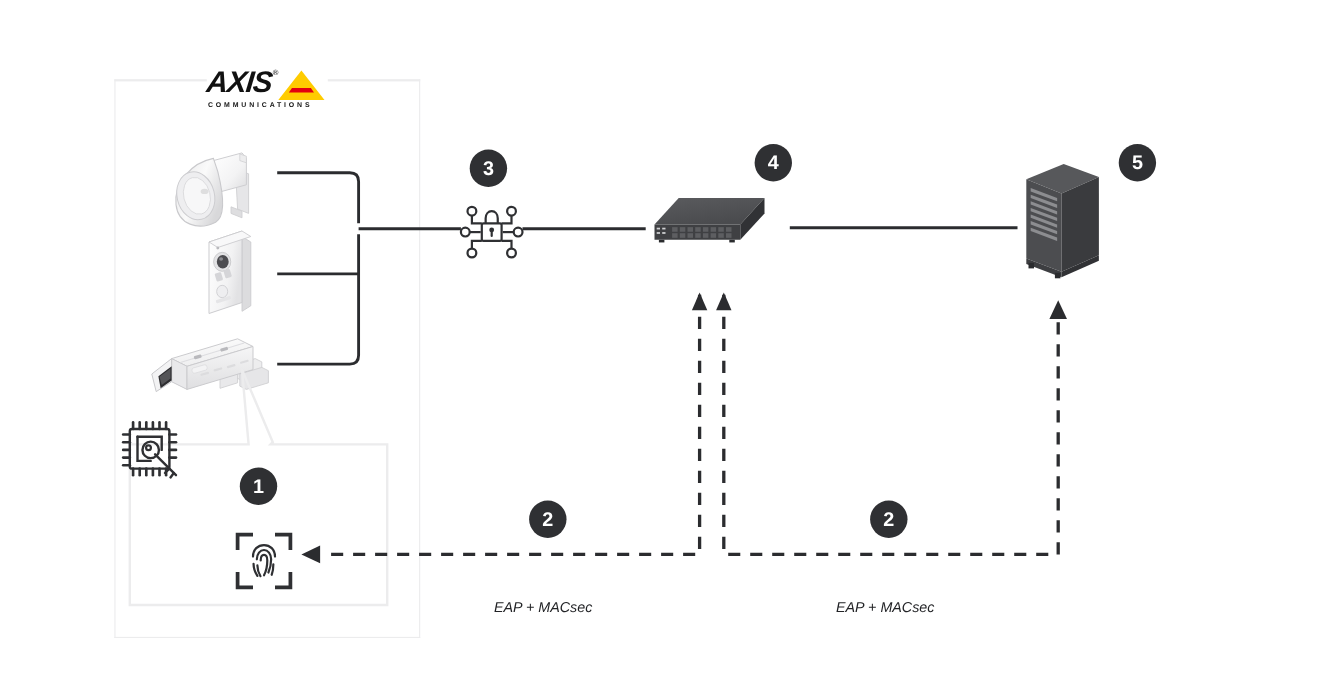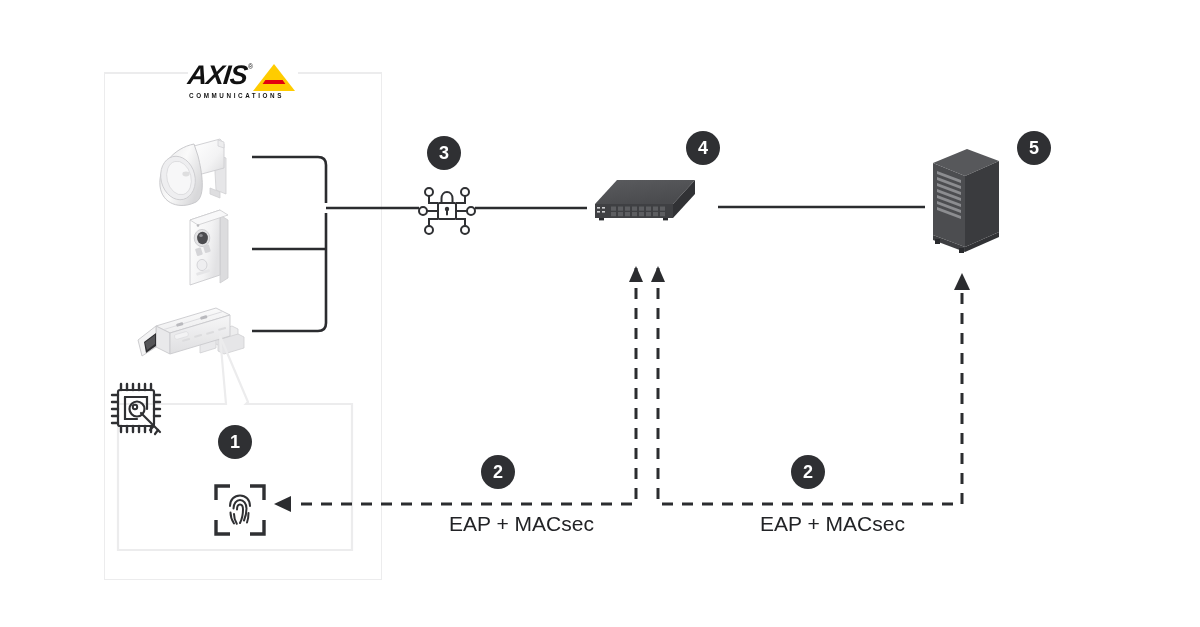--- a/index.html
+++ b/index.html
@@ -79,24 +79,26 @@
     font-weight: bold;
     font-size: 18px;
     display: flex;
     align-items: center;
     justify-content: center;
     font-family: "Liberation Sans", sans-serif;
   }
 
   
   .flowlabel {
-    font-size: 21px;
+    font-style: italic;
+    font-size: 13px;
     color: #222326;
     white-space: nowrap;
     font-family: "Liberation Sans", sans-serif;
+    margin-top: 32px;
   }
 
   svg { display: block; overflow: visible; }
 </style>
 </head>
 <body>
 
 <div id="stage">
 
   <div class="abs frame-outer" style="border-top:none;"></div>

